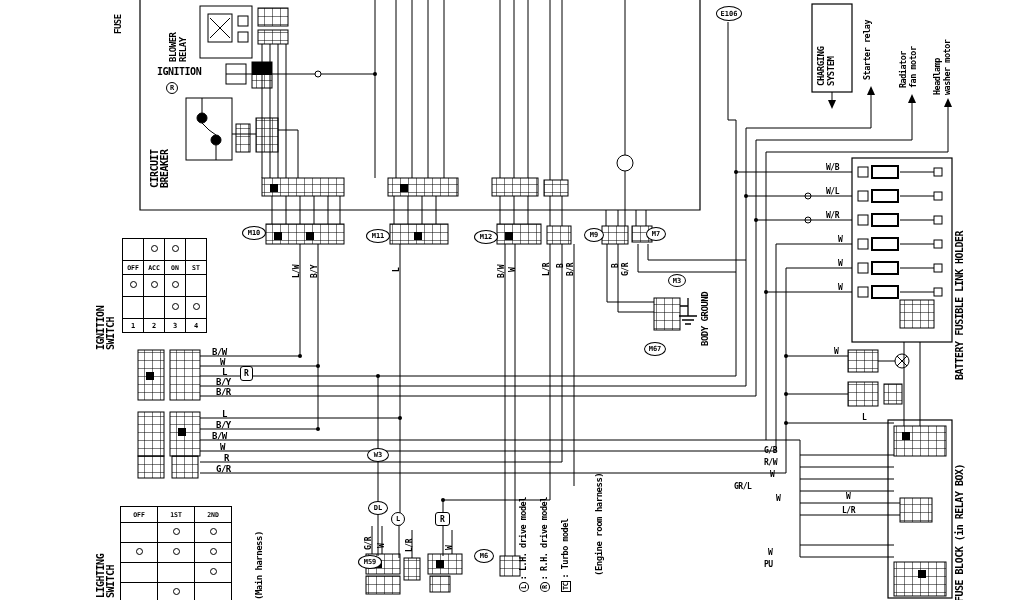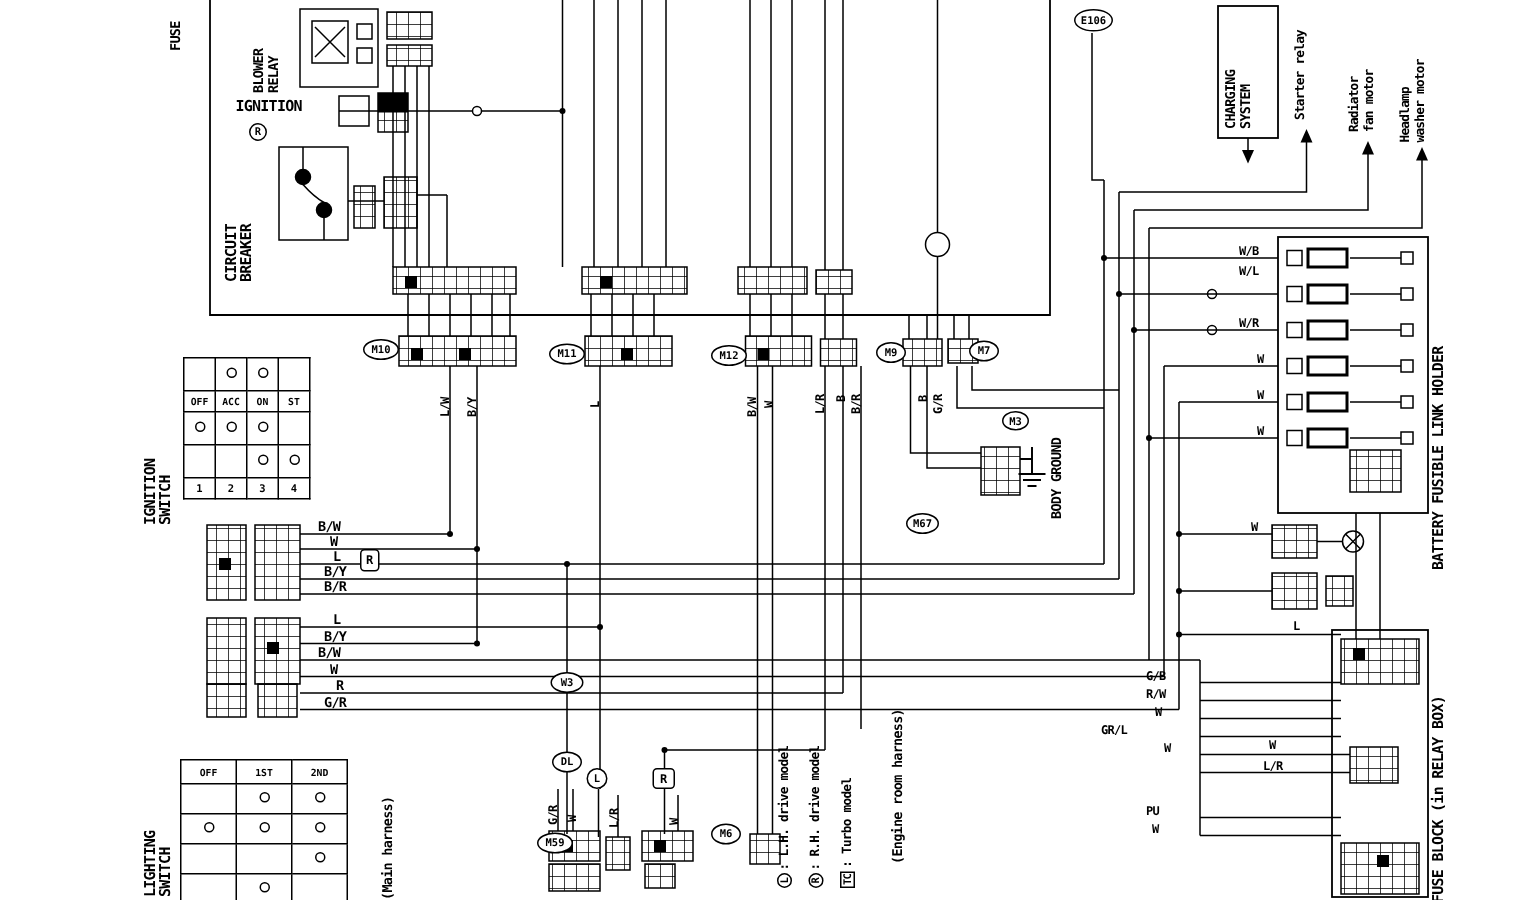--- a/index.html
+++ b/index.html
@@ -209,21 +209,21 @@
 <div class="v f85" style="left:539px;top:592px;width:135px"><span class="lg-sym">R</span><span>: R.H. drive model</span></div>
 <div class="v f85" style="left:560px;top:592px;width:135px"><span class="lg-bx">TC</span><span>: Turbo model</span></div>
 
 <div class="tag" style="left:716px;top:6px;width:26px;height:15px">E106</div>
 <div class="tag" style="left:242px;top:226px;width:24px;height:14px">M10</div>
 <div class="tag" style="left:366px;top:229px;width:24px;height:14px">M11</div>
 <div class="tag" style="left:474px;top:230px;width:24px;height:14px">M12</div>
 <div class="tag" style="left:584px;top:228px;width:20px;height:14px">M9</div>
 <div class="tag" style="left:646px;top:227px;width:20px;height:14px">M7</div>
 <div class="tag" style="left:668px;top:274px;width:18px;height:13px">M3</div>
-<div class="tag" style="left:604px;top:342px;width:22px;height:14px">M67</div>
+<div class="tag" style="left:644px;top:342px;width:22px;height:14px">M67</div>
 <div class="tag" style="left:367px;top:448px;width:22px;height:14px">W3</div>
 <div class="tag" style="left:368px;top:501px;width:20px;height:14px">DL</div>
 <div class="tag" style="left:358px;top:555px;width:24px;height:14px">M59</div>
 <div class="tag" style="left:474px;top:549px;width:20px;height:14px">M6</div>
 <div class="tag" style="left:166px;top:82px;width:12px;height:12px">R</div>
 <div class="bxm" style="left:240px;top:366px;width:13px;height:15px">R</div>
 <div class="tag" style="left:391px;top:512px;width:14px;height:14px">L</div>
 <div class="bxm" style="left:435px;top:512px;width:15px;height:14px">R</div>
 
 <div class="h" style="left:212px;top:347px">B/W</div>
@@ -248,33 +248,33 @@
 <div class="v s" style="left:566px;top:276px;width:24px">B/R</div>
 <div class="v s" style="left:611px;top:268px;width:12px">B</div>
 <div class="v s" style="left:621px;top:276px;width:24px">G/R</div>
 
 <div class="v s" style="left:364px;top:550px;width:24px">G/R</div>
 <div class="v s" style="left:377px;top:548px;width:14px">W</div>
 <div class="v s" style="left:405px;top:552px;width:24px">L/R</div>
 <div class="v s" style="left:445px;top:550px;width:14px">W</div>
 
 <div class="h s" style="left:826px;top:163px">W/B</div>
-<div class="h s" style="left:826px;top:176px">W/L</div>
+<div class="h s" style="left:826px;top:187px">W/L</div>
 <div class="h s" style="left:826px;top:211px">W/R</div>
 <div class="h s" style="left:838px;top:235px">W</div>
 <div class="h s" style="left:838px;top:259px">W</div>
 <div class="h s" style="left:838px;top:283px">W</div>
 <div class="h s" style="left:834px;top:347px">W</div>
 <div class="h s" style="left:862px;top:413px">L</div>
 <div class="h s" style="left:764px;top:446px">G/B</div>
 <div class="h s" style="left:764px;top:458px">R/W</div>
 <div class="h s" style="left:770px;top:470px">W</div>
 <div class="h s" style="left:734px;top:482px">GR/L</div>
 <div class="h s" style="left:776px;top:494px">W</div>
-<div class="h s" style="left:764px;top:536px">PU</div>
+<div class="h s" style="left:764px;top:560px">PU</div>
 <div class="h s" style="left:768px;top:548px">W</div>
 <div class="h s" style="left:846px;top:492px">W</div>
 <div class="h s" style="left:842px;top:506px">L/R</div>
 
 <table class="sw ign" style="left:122px;top:238px">
   <tbody>
         <tr>
           <td></td>
           <td><span class="dot"></span></td>
           <td><span class="dot"></span></td>

